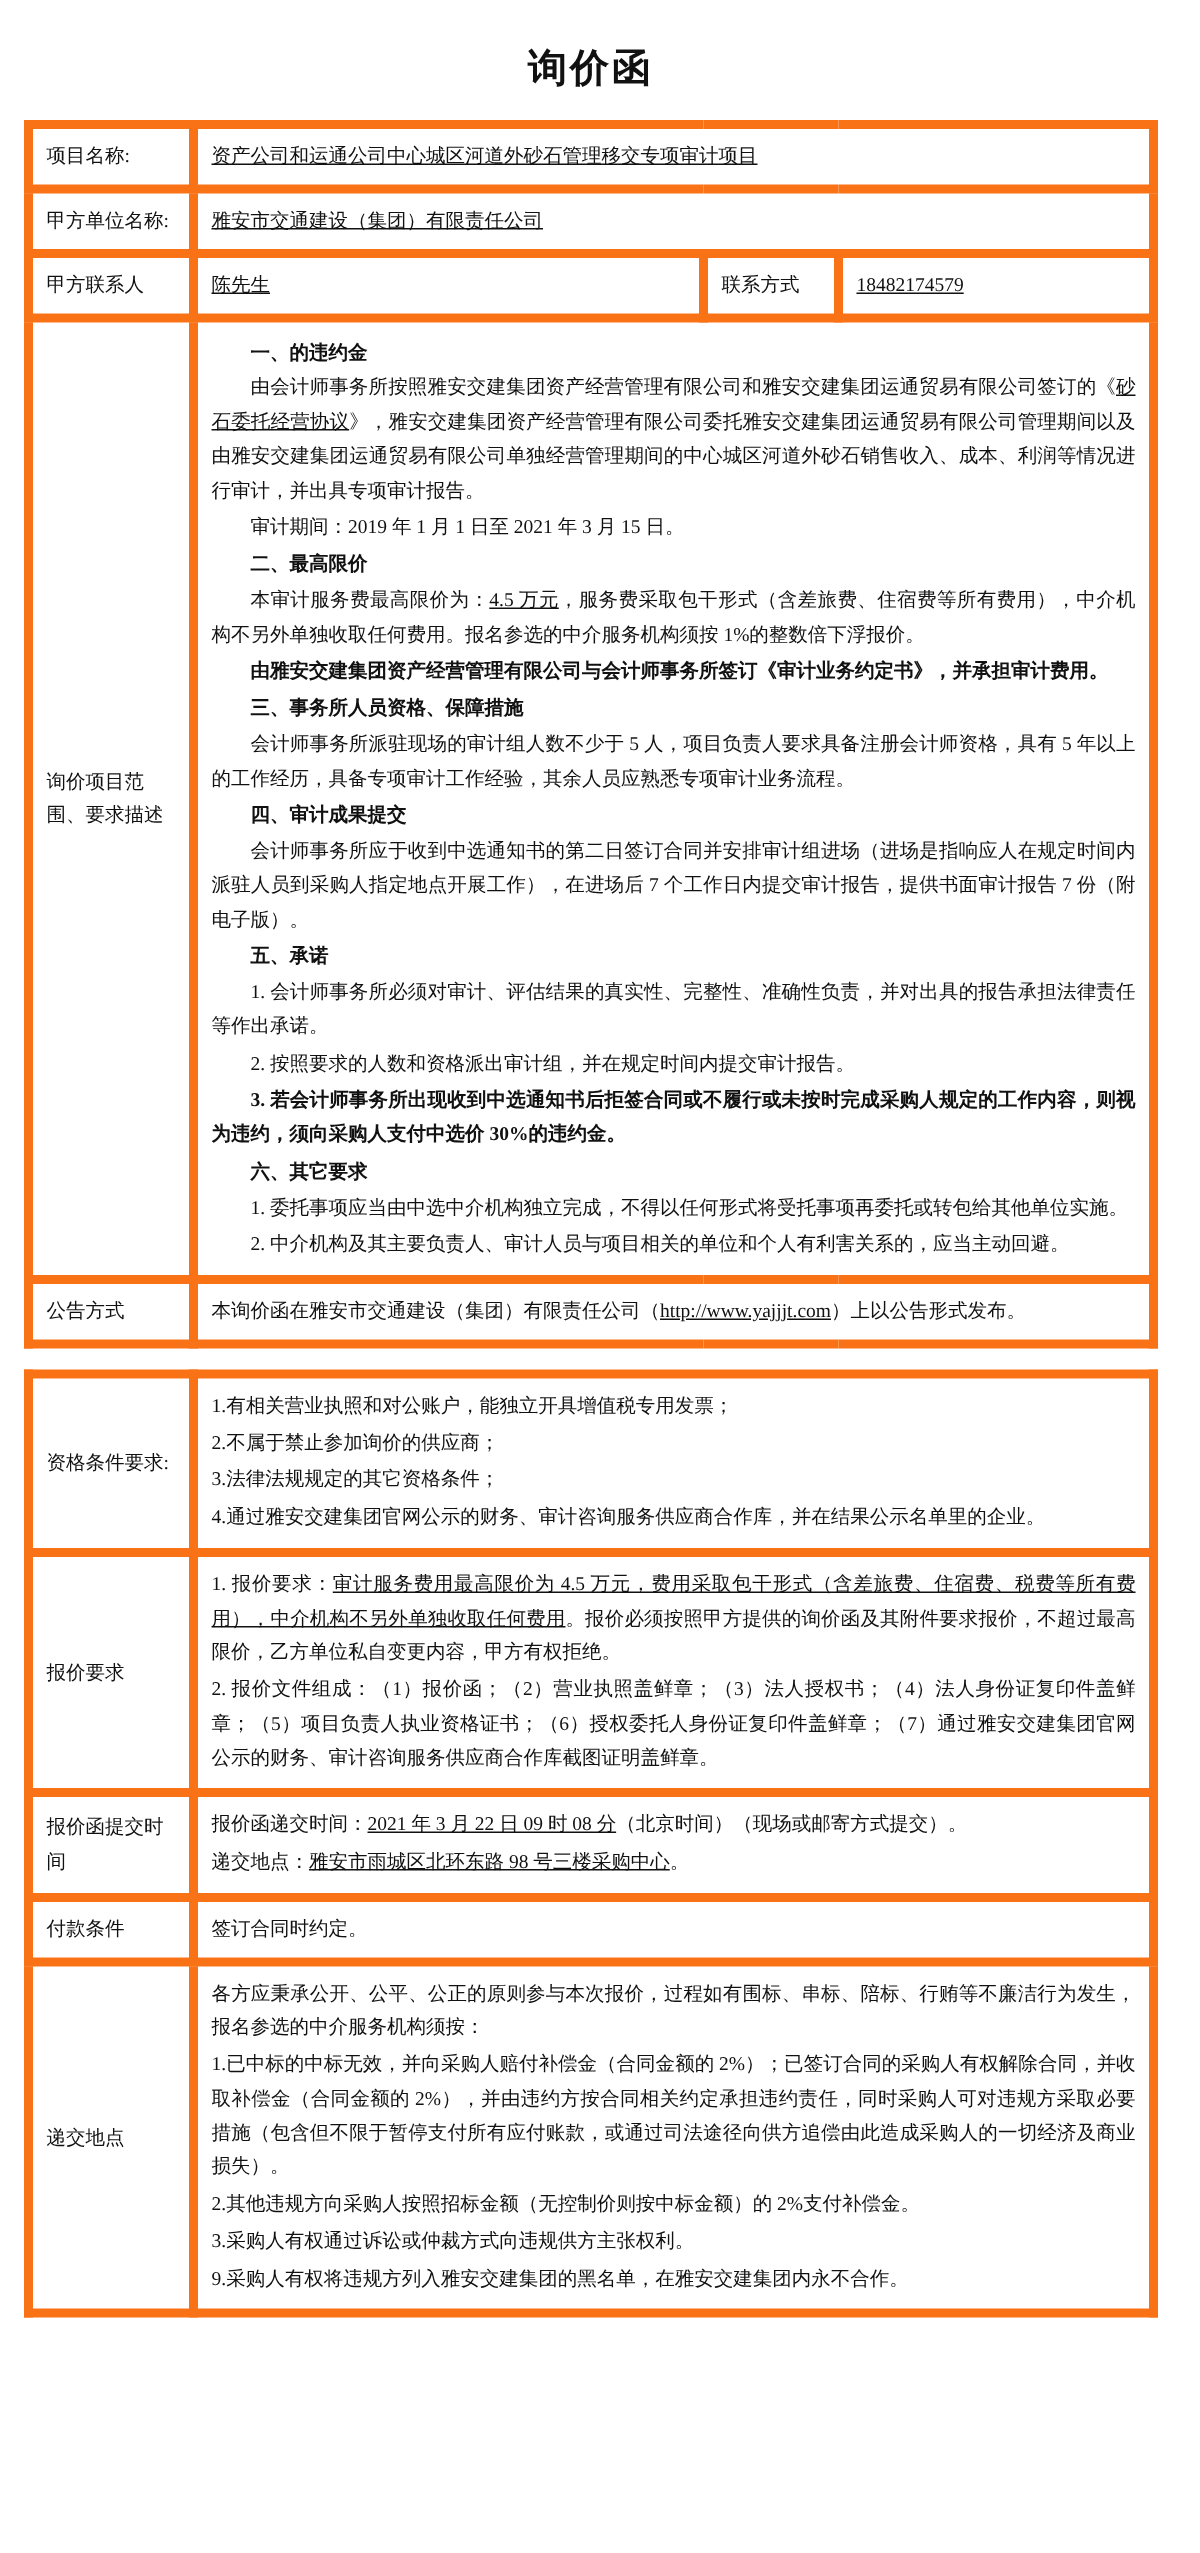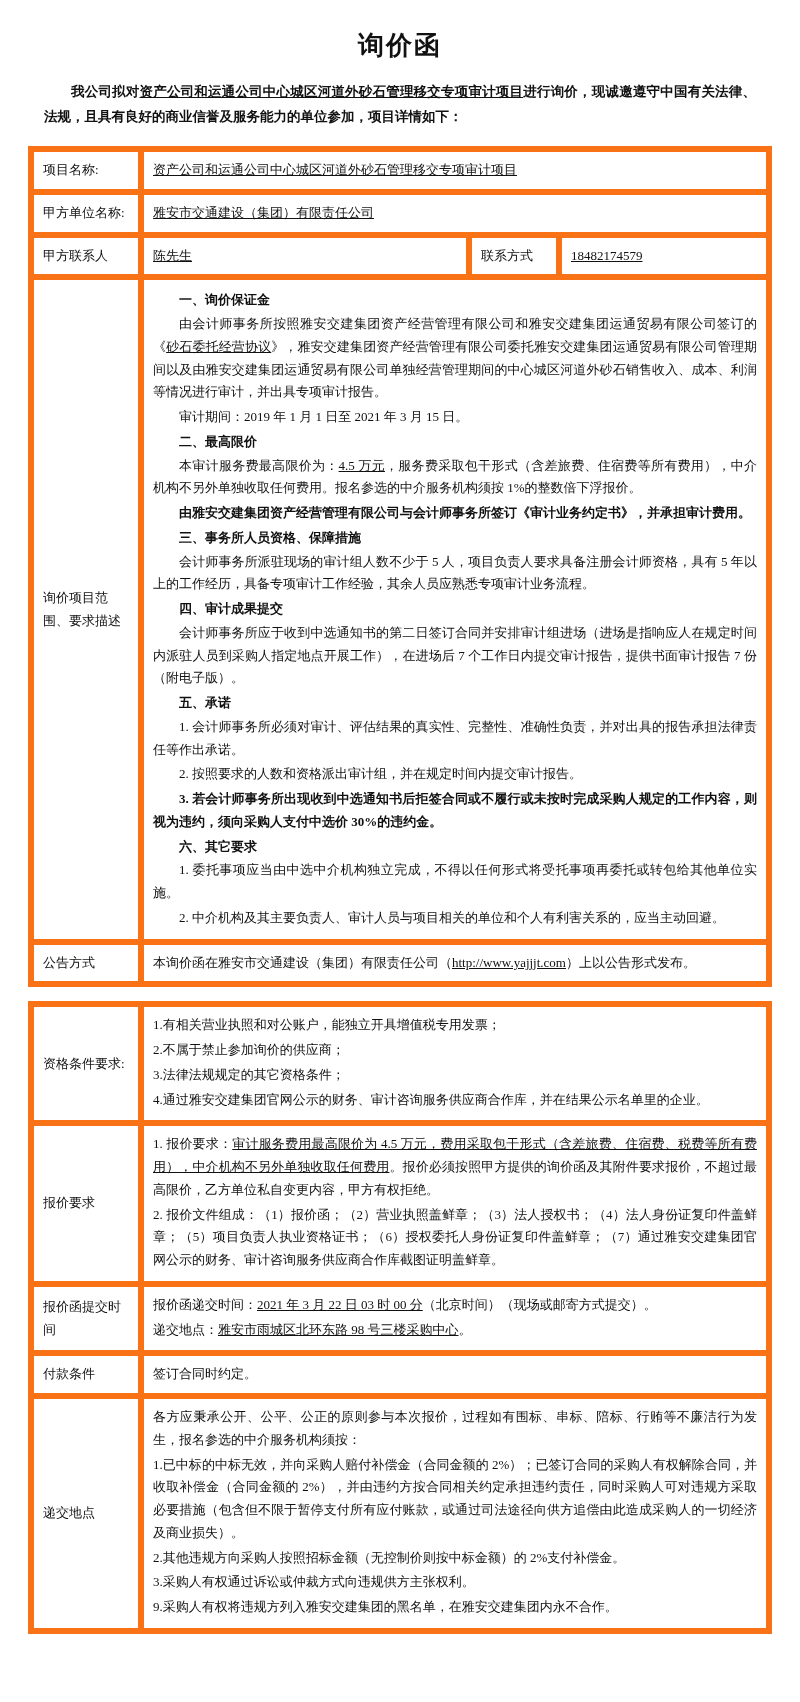--- a/index.html
+++ b/index.html
@@ -10,21 +10,21 @@
   body {
     width: 800px;
     font-family: "Liberation Serif", "DejaVu Serif", serif;
     color: #111111;
     font-size: 13px;
     line-height: 1.55;
   }
   .page {
     width: 800px;
     box-sizing: border-box;
-    padding: 14px 28px 24px 28px;
+    padding: 14px 28px 24px 16px;
   }
   .doc-title {
     text-align: center;
     font-size: 26px;
     font-weight: bold;
     letter-spacing: 2px;
     margin: 12px 0 14px 0;
     font-family: "Liberation Serif", "DejaVu Serif", serif;
   }
   .intro {
@@ -86,23 +86,20 @@
     line-height: 1.8;
   }
 </style>
 </head>
 <body>
 
 <div class="page">
 
   <div class="doc-title">询价函</div>
 
-  <div class="intro">
-    <span>我公司拟对</span><span class="u">资产公司和运通公司中心城区河道外砂石管理移交专项审计项目</span><span>进行询价，现诚邀遵守中国有关法律、法规，且具有良好的商业信誉及服务能力的单位参加，项目详情如下：</span>
-  </div>
 
   <table class="doc">
     <colgroup>
         <col style="width:110px">
         <col style="width:auto">
         <col style="width:90px">
         <col style="width:210px">
       </colgroup>
     <tbody>
       <tr>
@@ -116,21 +113,21 @@
       <tr>
         <td class="lbl mid">甲方联系人</td>
         <td class="val"><span class="u">陈先生</span></td>
         <td class="lbl mid">联系方式</td>
         <td class="val"><span class="u">18482174579</span></td>
       </tr>
       <tr>
         <td class="lbl mid">询价项目范围、要求描述</td>
         <td class="val big" colspan="3">
 
-          <div class="sec b">一、询价保证金</div>
+          <div class="sec b">一、的违约金</div>
           <div class="p ind"><span>由会计师事务所按照雅安交建集团资产经营管理有限公司和雅安交建集团运通贸易有限公司签订的《</span><span class="u">砂石委托经营协议</span><span>》，雅安交建集团资产经营管理有限公司委托雅安交建集团运通贸易有限公司管理期间以及由雅安交建集团运通贸易有限公司单独经营管理期间的中心城区河道外砂石销售收入、成本、利润等情况进行审计，并出具专项审计报告。</span></div>
           <div class="p ind">审计期间：2019 年 1 月 1 日至 2021 年 3 月 15 日。</div>
 
           <div class="sec b">二、最高限价</div>
           <div class="p ind"><span>本审计服务费最高限价为：</span><span class="u">4.5 万元</span><span>，服务费采取包干形式（含差旅费、住宿费等所有费用），中介机构不另外单独收取任何费用。报名参选的中介服务机构须按 1%的整数倍下浮报价。</span></div>
           <div class="p ind b">由雅安交建集团资产经营管理有限公司与会计师事务所签订《审计业务约定书》，并承担审计费用。</div>
 
           <div class="sec b">三、事务所人员资格、保障措施</div>
           <div class="p ind">会计师事务所派驻现场的审计组人数不少于 5 人，项目负责人要求具备注册会计师资格，具有 5 年以上的工作经历，具备专项审计工作经验，其余人员应熟悉专项审计业务流程。</div>
 
@@ -173,21 +170,21 @@
       <tr>
         <td class="lbl mid">报价要求</td>
         <td class="val">
           <div class="p"><span>1. 报价要求：</span><span class="u">审计服务费用最高限价为 4.5 万元，费用采取包干形式（含差旅费、住宿费、税费等所有费用），中介机构不另外单独收取任何费用</span><span>。报价必须按照甲方提供的询价函及其附件要求报价，不超过最高限价，乙方单位私自变更内容，甲方有权拒绝。</span></div>
           <div class="p">2. 报价文件组成：（1）报价函；（2）营业执照盖鲜章；（3）法人授权书；（4）法人身份证复印件盖鲜章；（5）项目负责人执业资格证书；（6）授权委托人身份证复印件盖鲜章；（7）通过雅安交建集团官网公示的财务、审计咨询服务供应商合作库截图证明盖鲜章。</div>
         </td>
       </tr>
       <tr>
         <td class="lbl mid">报价函提交时间</td>
         <td class="val">
-          <div class="p"><span>报价函递交时间：</span><span class="u">2021 年 3 月 22 日 03 时 00 分</span><span>（北京时间）（现场或邮寄方式提交）。</span></div>
+          <div class="p"><span>报价函递交时间：</span><span class="u">2021 年 3 月 22 日 09 时 08 分</span><span>（北京时间）（现场或邮寄方式提交）。</span></div>
           <div class="p"><span>递交地点：</span><span class="u">雅安市雨城区北环东路 98 号三楼采购中心</span><span>。</span></div>
         </td>
       </tr>
       <tr>
         <td class="lbl mid">付款条件</td>
         <td class="val">签订合同时约定。</td>
       </tr>
       <tr>
         <td class="lbl mid">递交地点</td>
         <td class="val">

